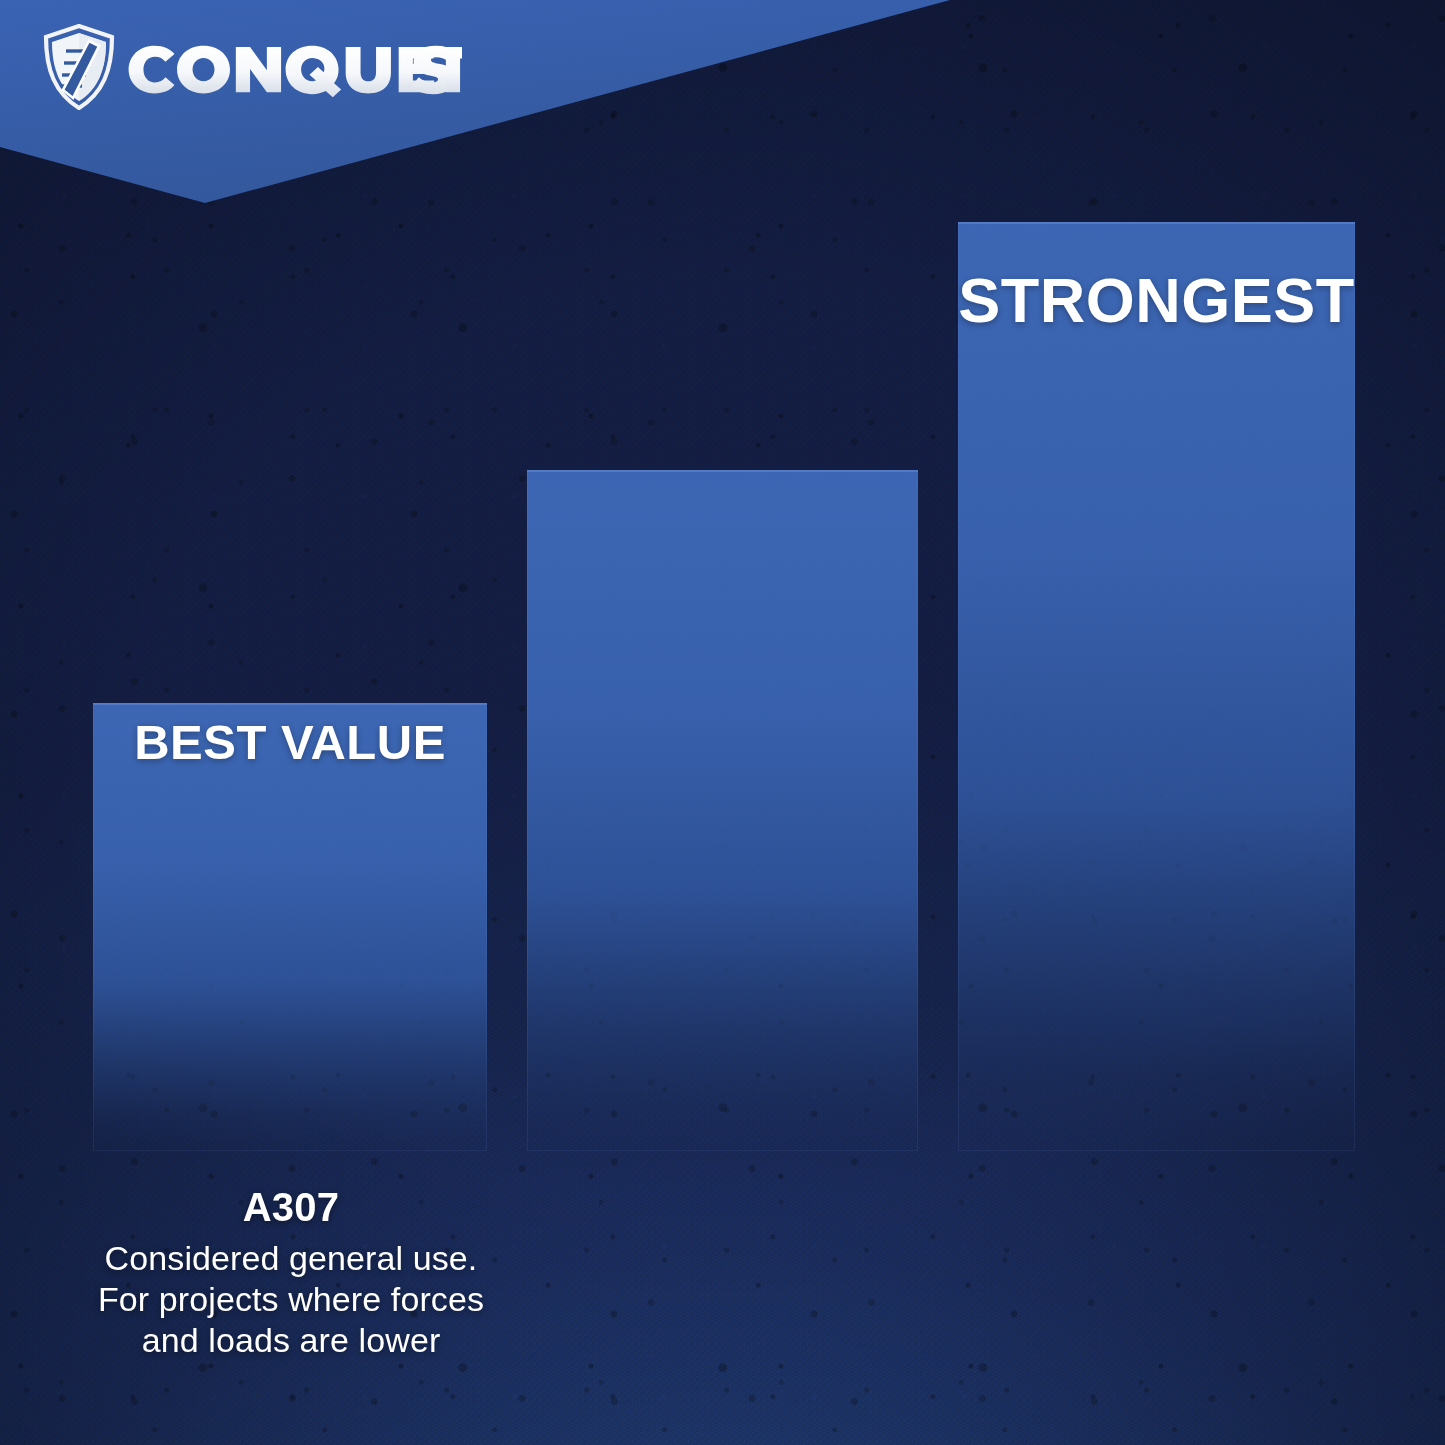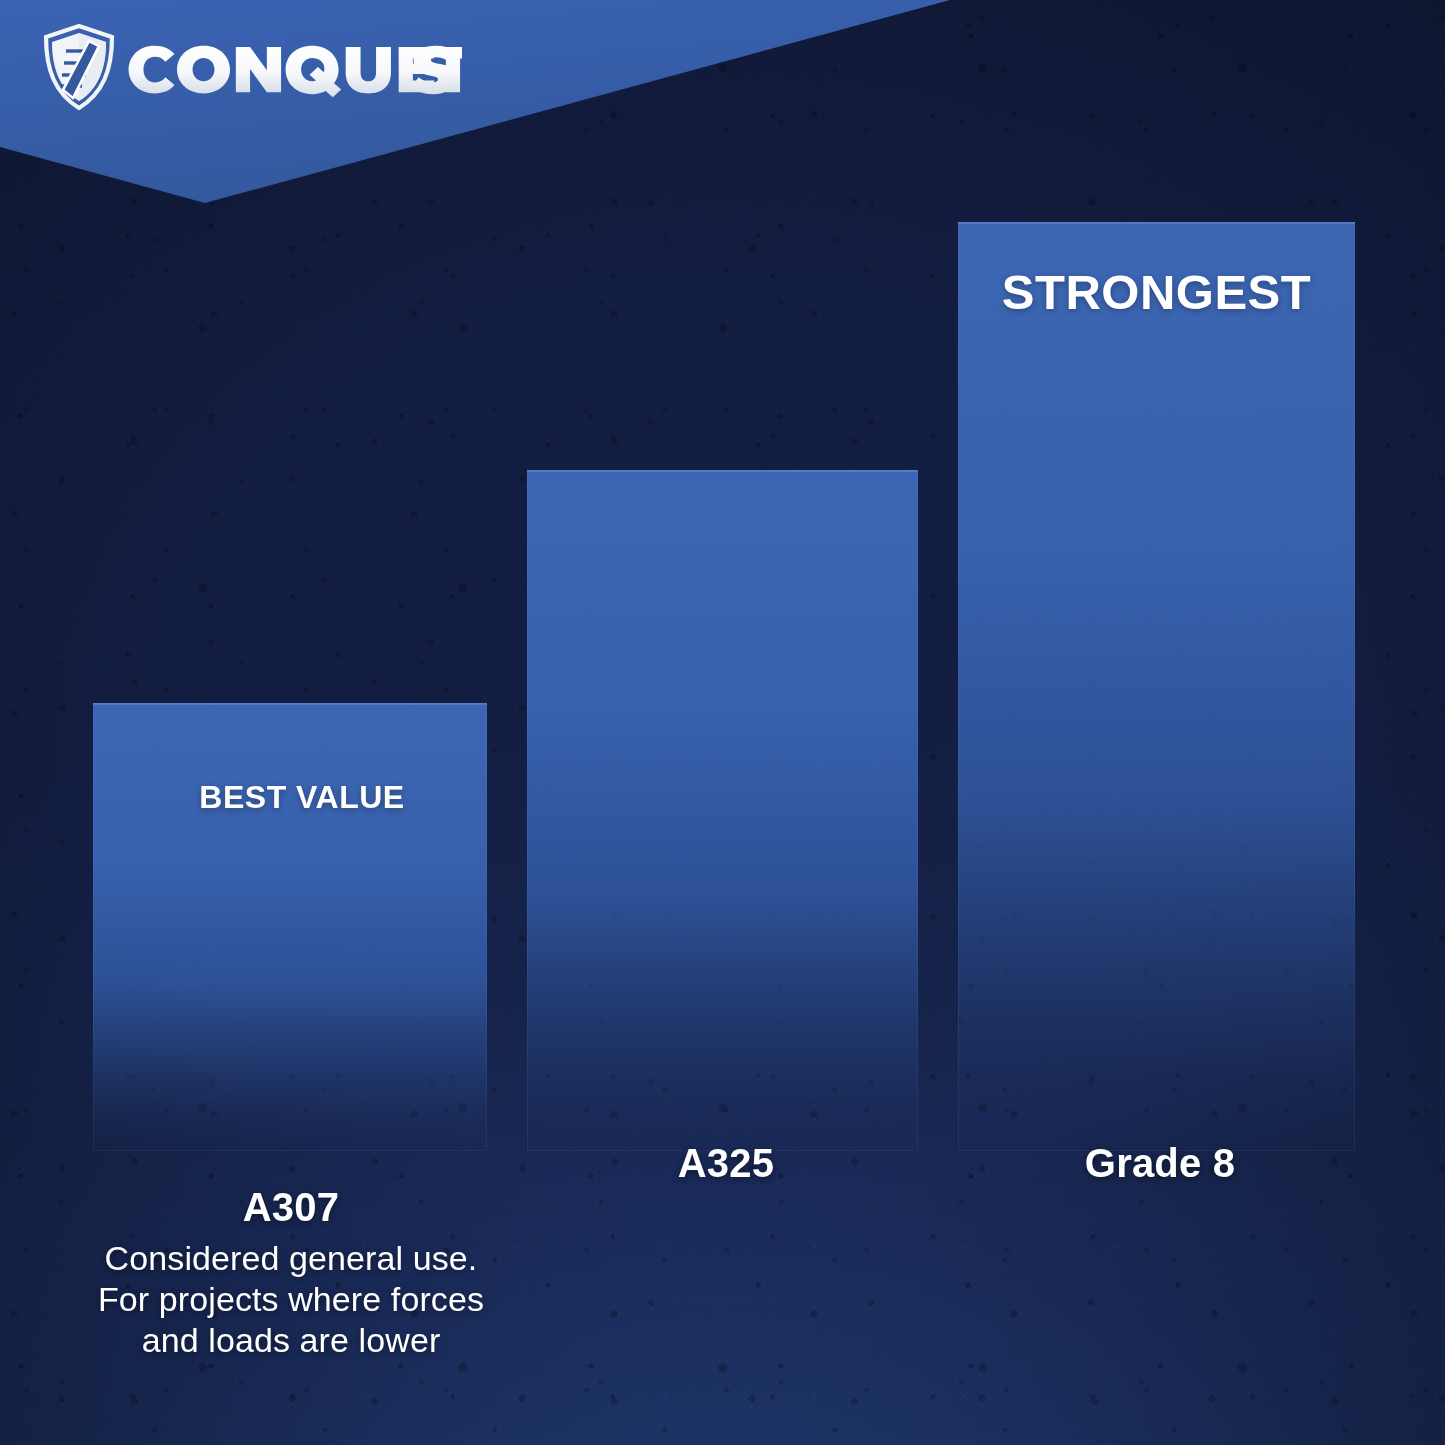--- a/index.html
+++ b/index.html
@@ -79,22 +79,22 @@
   .bar-badge{
     position:absolute;left:0;width:100%;text-align:center;
     color:#ffffff;font-weight:bold;letter-spacing:.5px;
     text-shadow:0 2px 6px rgba(0,0,0,.30);
     z-index:2;
   }
   #bar-a307{left:93px;top:703px;width:394px;height:448px;}
   #bar-a325{left:527px;top:470px;width:391px;height:681px;}
   #bar-grade8{left:958px;top:222px;width:397px;height:929px;}
 
-  #badge-a307{top:779px;font-size:32px;padding-left:12px;}
-  #badge-grade8{top:264px;font-size:49px;}
+  #badge-a307{top:714px;font-size:49px;}
+  #badge-grade8{top:264px;font-size:63px;}
 
   
   .caption{
     position:absolute;z-index:5;text-align:center;color:#fff;
     text-shadow:0 2px 7px rgba(0,0,0,.42);
   }
   .cap-title{
     font-size:40px;font-weight:bold;letter-spacing:.2px;line-height:1.05;margin-bottom:10px;
   }
   .cap-desc{
@@ -177,20 +177,18 @@
       </svg>
     </span>
   </div>
 
   <div class="caption" id="cap-a307">
     <div class="cap-title">A307</div>
     <div class="cap-desc">Considered general use. For projects where forces and loads are lower</div>
   </div>
 
   <div class="caption" id="cap-a325">
-    <div class="cap-title">A325</div>
   </div>
 
   <div class="caption" id="cap-grade8">
-    <div class="cap-title">Grade 8</div>
   </div>
 
 </div>
 
 </body></html>

